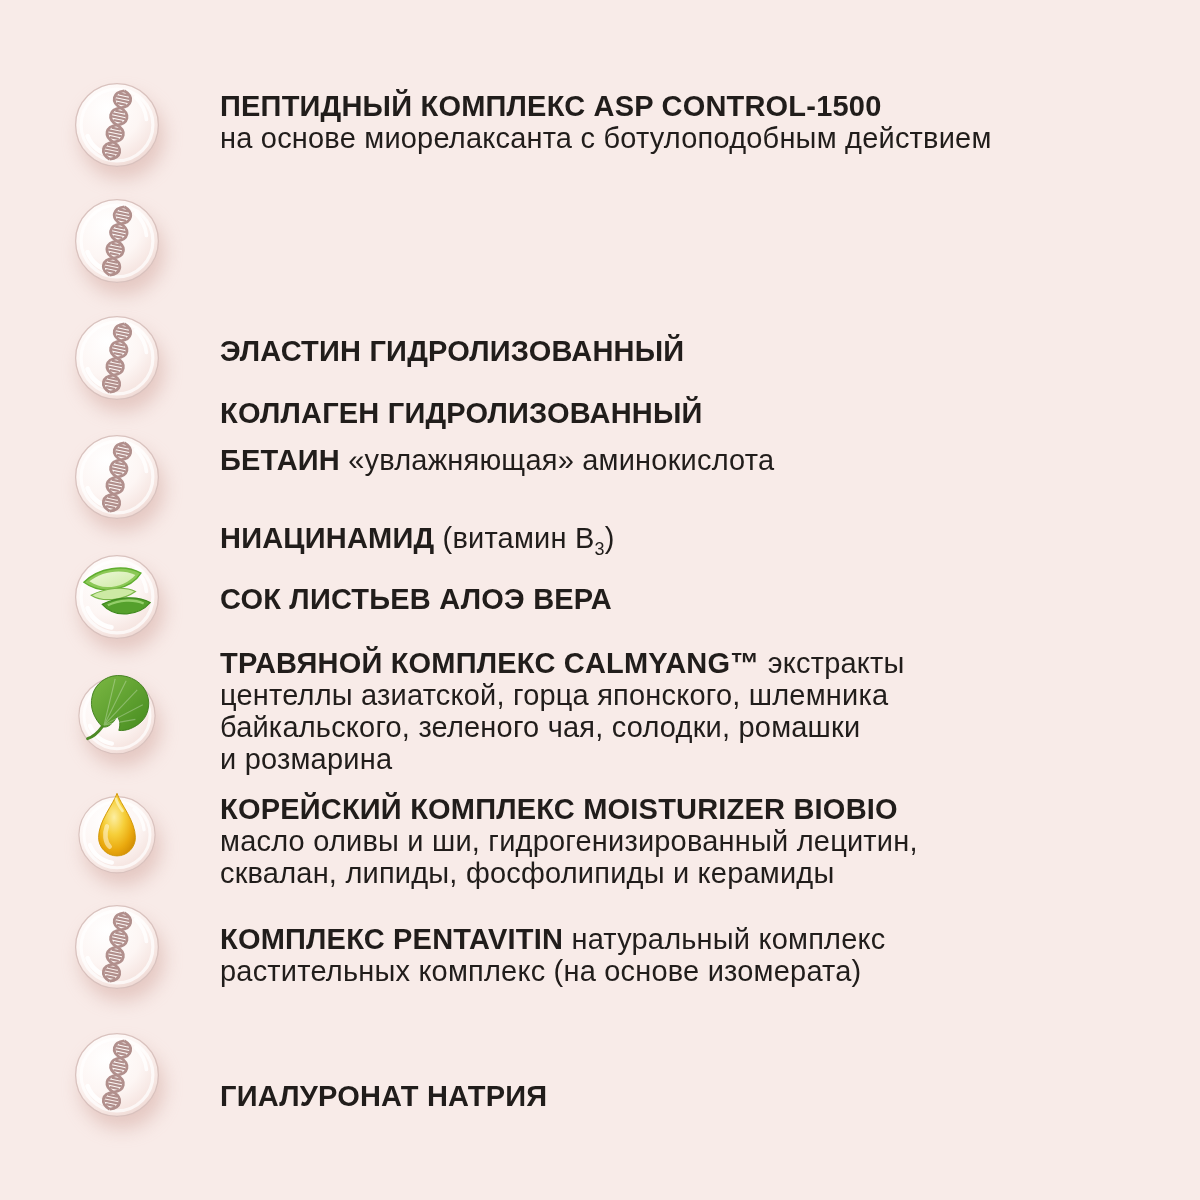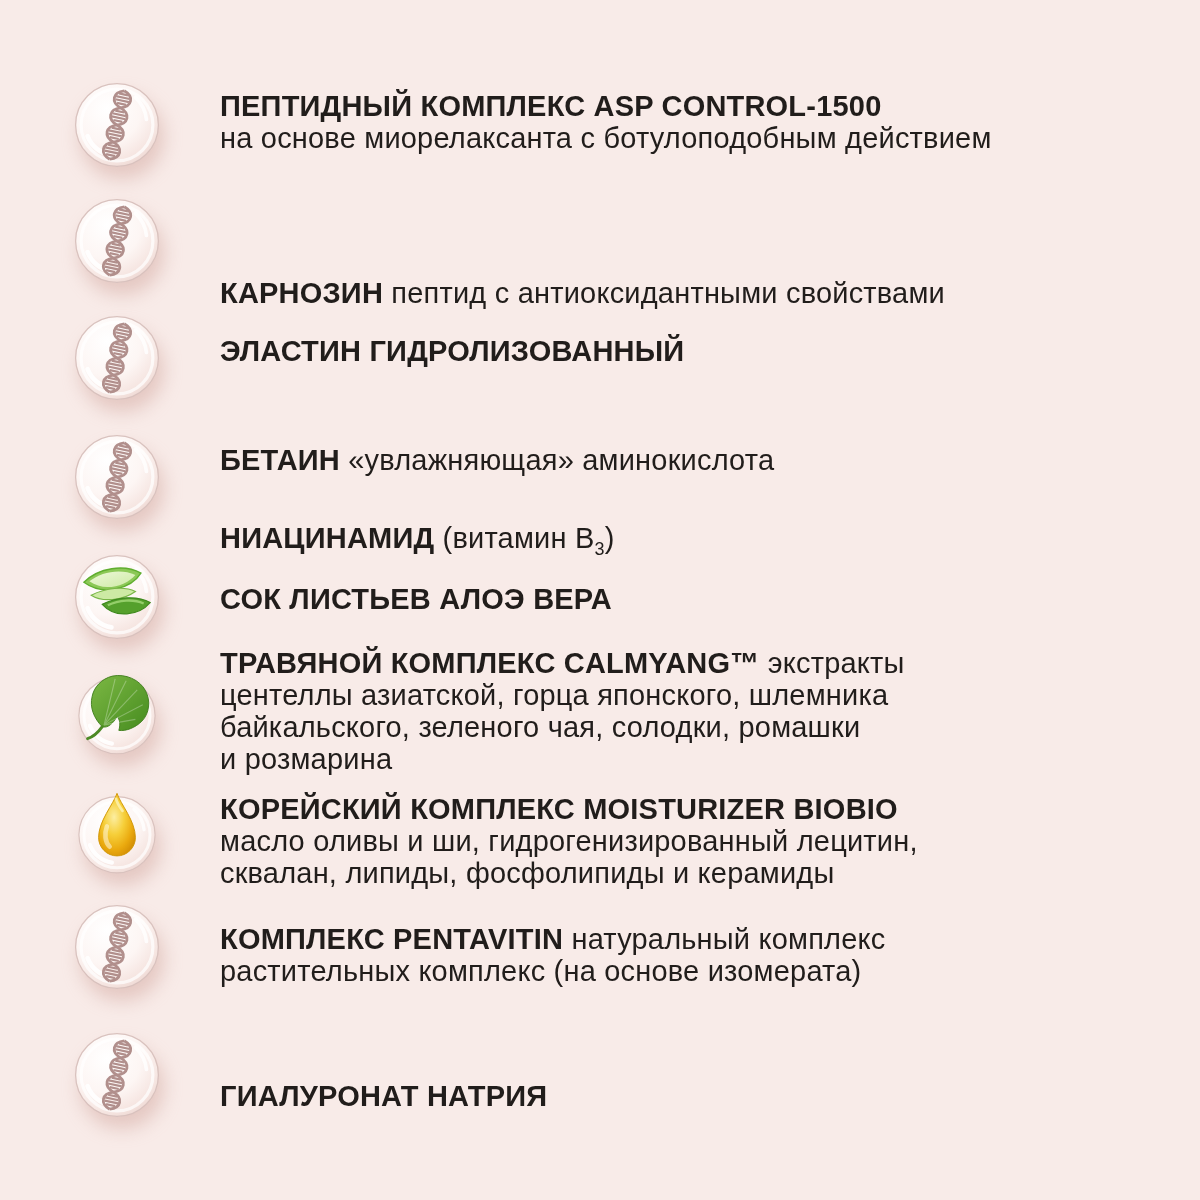--- a/index.html
+++ b/index.html
@@ -160,28 +160,28 @@
         <use href="#dna-bubble"></use>
       </svg>
     </div>
 
   <div class="entry" style="top:90px">
     <span class="t">ПЕПТИДНЫЙ КОМПЛЕКС ASP CONTROL-1500</span> <span class="d">
 на основе миорелаксанта с ботулоподобным действием</span>
   </div>
 
 
-  <div class="entry" style="top:277px">
-    <span class="t">КАРНОЗИН</span> <span class="d">пептид с антиоксидантными свойствами</span>
-  </div>
 
   <div class="entry" style="top:335px">
     <span class="t">ЭЛАСТИН ГИДРОЛИЗОВАННЫЙ</span>
   </div>
 
+  <div class="entry" style="top:397px">
+    <span class="t">КОЛЛАГЕН ГИДРОЛИЗОВАННЫЙ</span>
+  </div>
 
   <div class="entry" style="top:444px">
     <span class="t">БЕТАИН</span> <span class="d">«увлажняющая» аминокислота</span>
   </div>
 
   <div class="entry" style="top:522px">
     <span class="t">НИАЦИНАМИД</span> <span class="d">(витамин В</span><sub class="d">3</sub><span class="d">)</span>
   </div>
 
   <div class="entry" style="top:583px">

